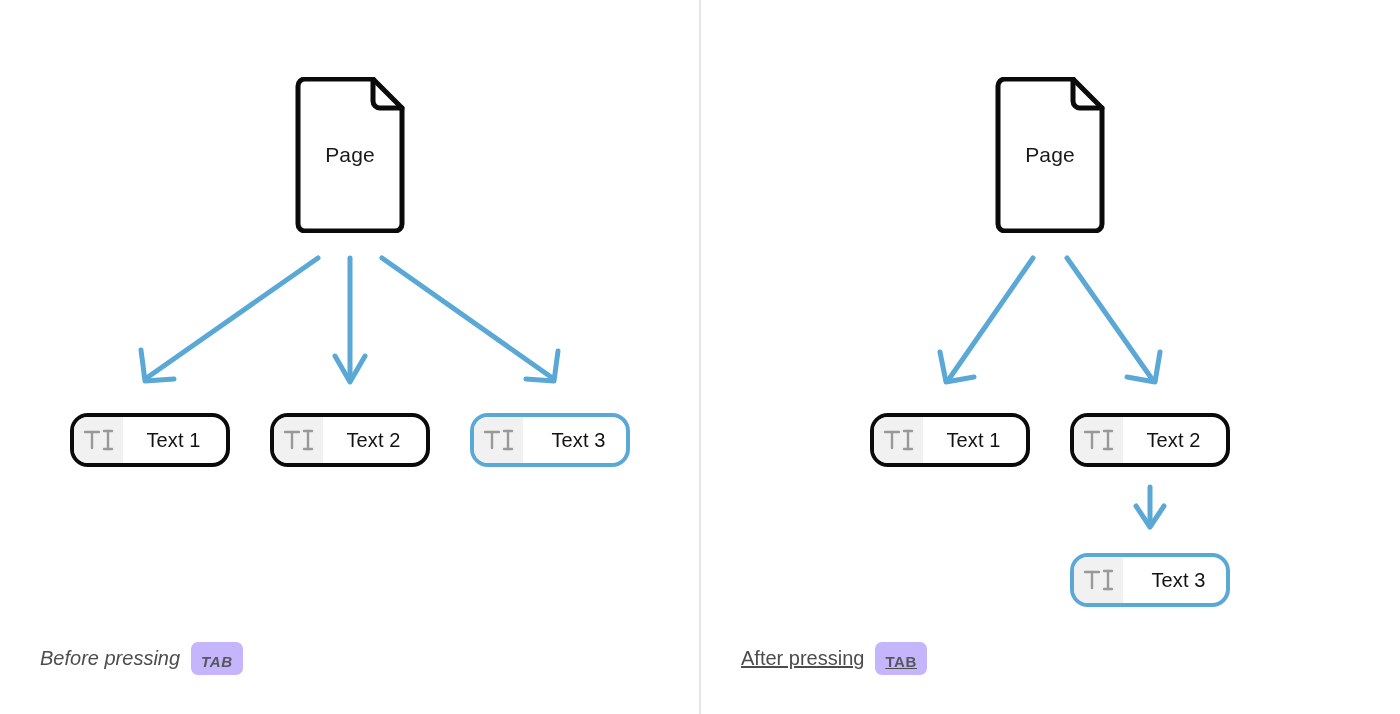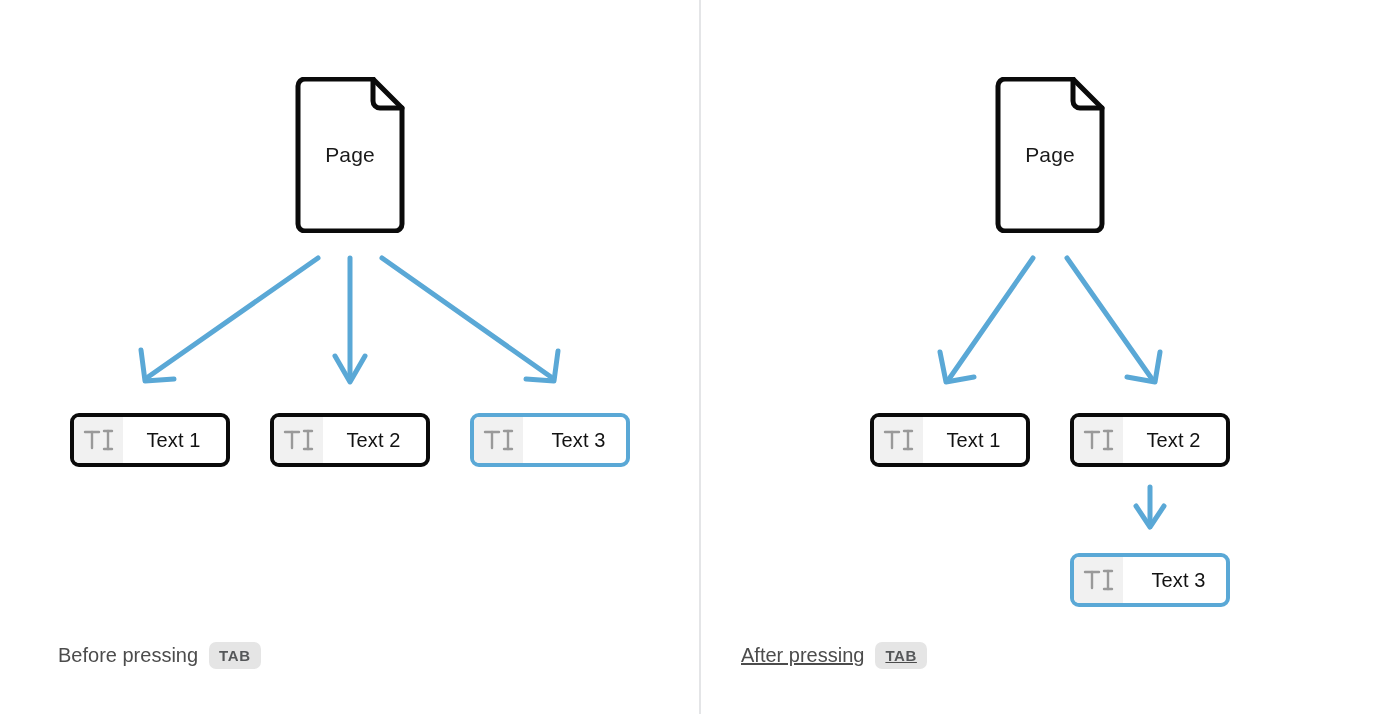--- a/index.html
+++ b/index.html
@@ -71,21 +71,21 @@
     letter-spacing: 0.1px;
   }
 
   
   .text-box {
     position: absolute;
     width: 160px;
     height: 54px;
     box-sizing: border-box;
     border: 4px solid #0a0a0a;
-    border-radius: 9px;
+    border-radius: 18px;
     background: #ffffff;
     display: flex;
     align-items: stretch;
     overflow: hidden;
   }
   .text-box.selected {
     border-color: #5aa8d6;
     gap: 10px;
   }
   .tb-icon {
@@ -115,23 +115,23 @@
     align-items: center;
     gap: 11px;
     font-size: 20px;
     color: #4c4c4c;
     white-space: nowrap;
   }
   .kbd {
     display: inline-flex;
     align-items: center;
     justify-content: center;
-    background: #e5e5e5;
+    background: #c4b5fd;
     border-radius: 7px;
-    padding: 6px 10px 6px;
+    padding: 12px 10px 6px;
     font-size: 15px;
     font-weight: bold;
     color: #555759;
     letter-spacing: 0.6px;
     line-height: 1;
   }
 </style>
 </head>
 <body>
 
@@ -223,21 +223,21 @@
             <path d="M10,5 L10,21"></path>
             <path d="M22,4 L30,4"></path>
             <path d="M26,4 L26,22"></path>
             <path d="M22,22 L30,22"></path>
           </g>
         </svg>
       </span>
       <span class="tb-label">Text 3</span>
     </div>
 
-    <div class="caption" style="left:58px; top:642px;">
+    <div class="caption" style="left:40px; top:642px;font-style:italic;">
       <span>Before pressing</span>
       <span class="kbd">TAB</span>
     </div>
   </div>
 
   <div class="panel panel-right">
 
     <div class="page-icon" style="left:289px; top:77px;">
       <svg viewBox="0 0 120 156" xmlns="http://www.w3.org/2000/svg">
         <path d="M8,9 a7,7 0 0 1 7,-7 L83,2 L112,31 L112,147 a7,7 0 0 1 -7,7

